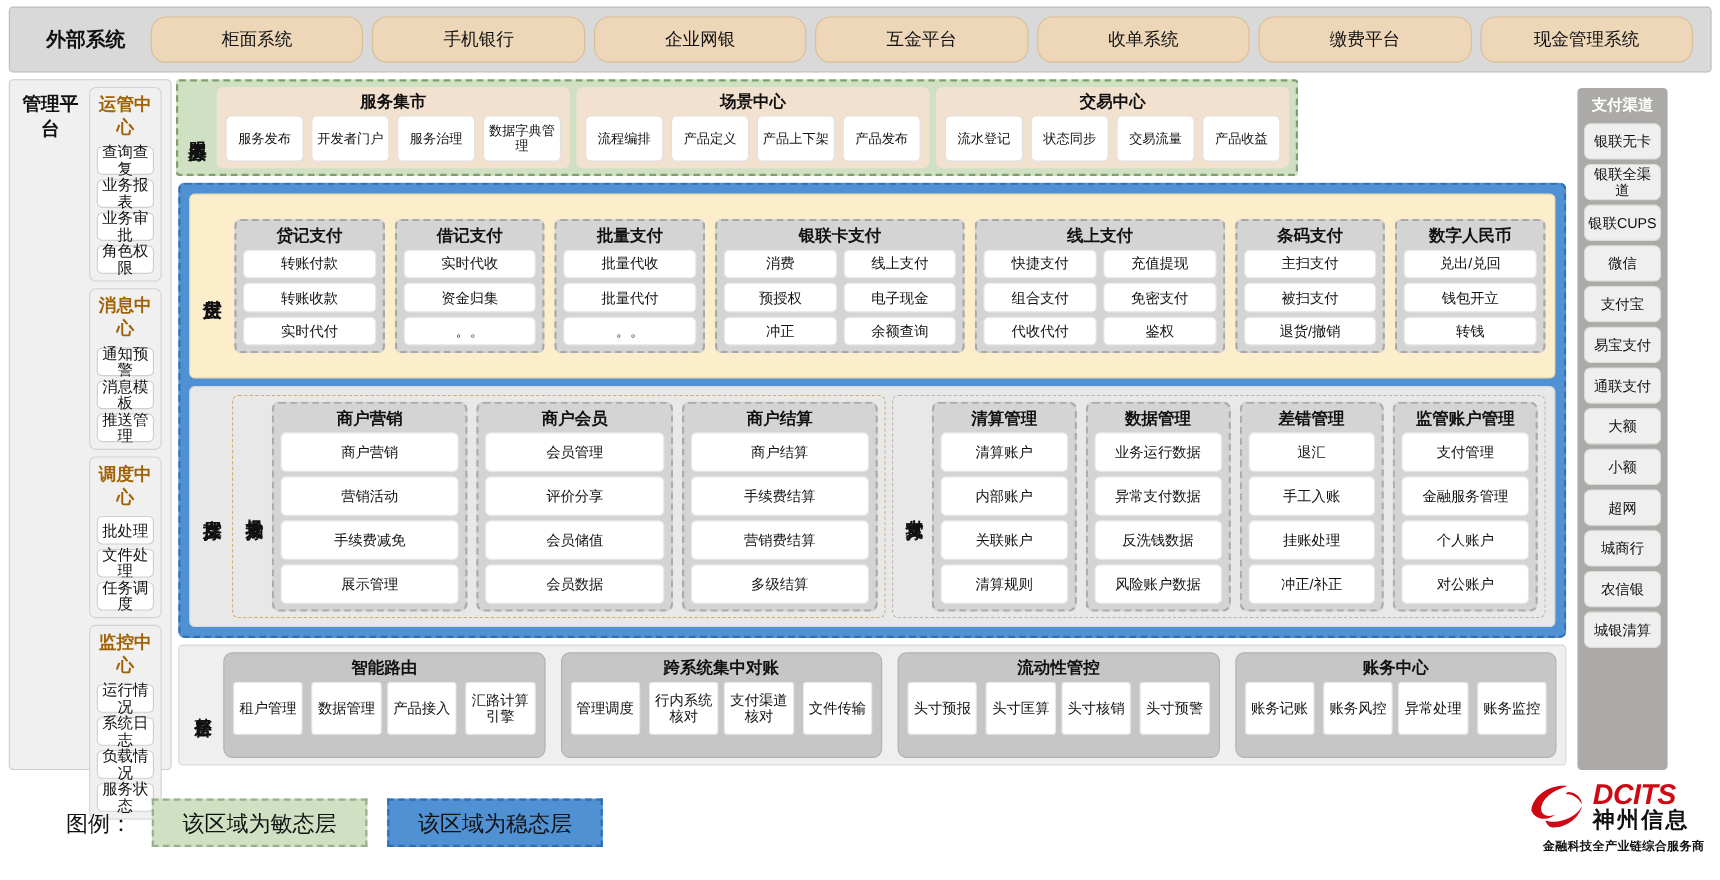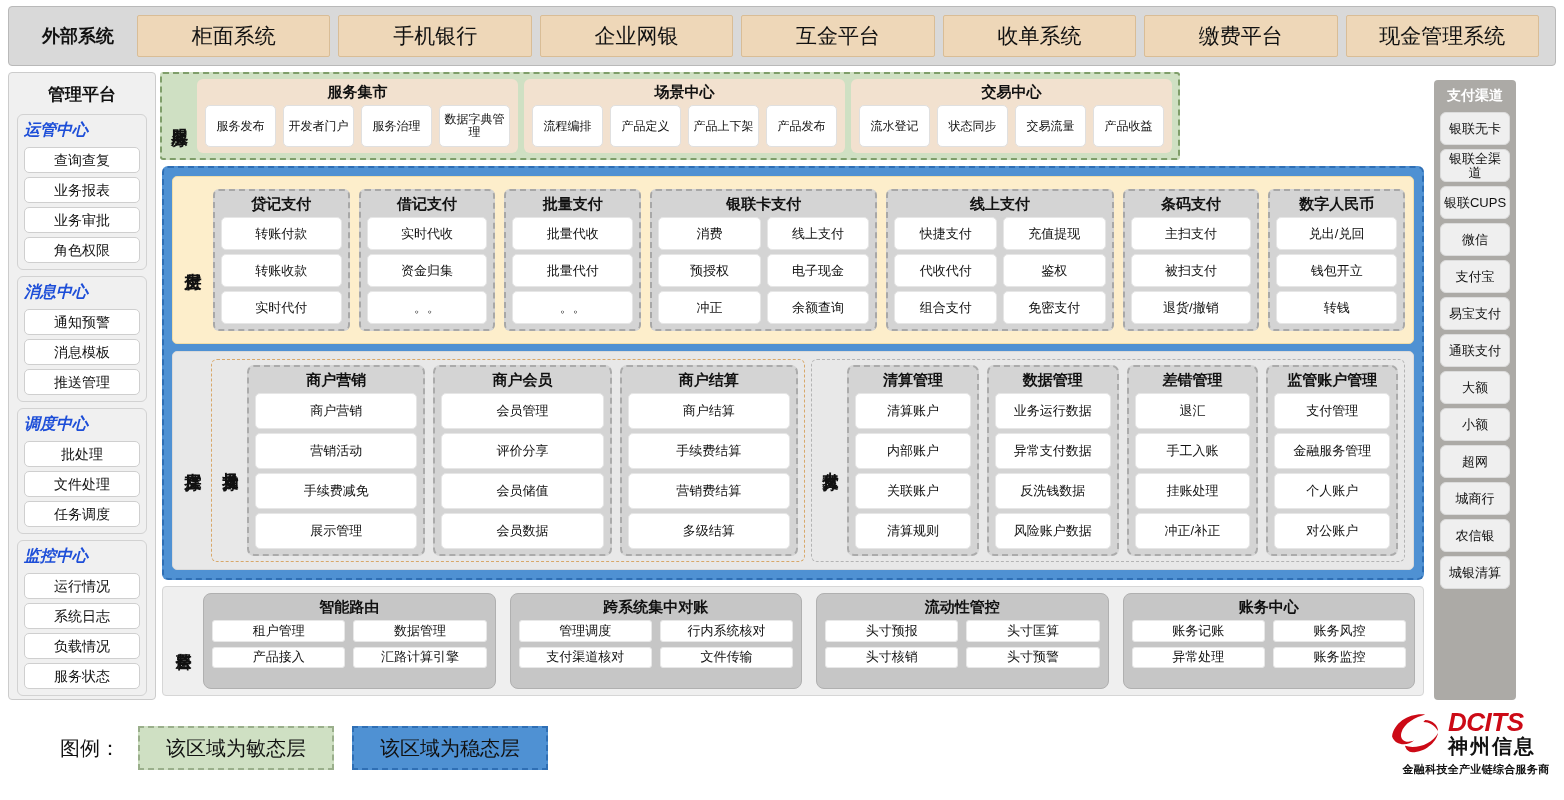--- a/index.html
+++ b/index.html
@@ -26,38 +26,38 @@
     position:absolute; left:8px; top:6px; width:1548px; height:60px;
     background:#d9d9d9; border:1px solid #b9b9b9; border-radius:4px;
     display:flex; align-items:center; padding:0 10px; gap:0;
   }
   .topbar .ttl {
     font-size:18px; font-weight:bold; color:#111; width:118px; text-align:center;
     flex:0 0 118px;
   }
   .topbar .items { display:flex; flex:1; justify-content:space-between; gap:8px; padding-right:6px;}
   .topbar .tchip {
-    background:#eed7b8; border:1px solid #d9bd96; border-radius:2px;
+    background:#eed7b8; border:1px solid #d9bd96; border-radius:14px;
     height:42px; flex:1 1 0; min-width:0;
     display:flex; align-items:center; justify-content:center;
-    font-size:21px; color:#111;
+    font-size:16px; color:#111;
   }
 
   
   .leftbar {
     position:absolute; left:8px; top:72px; width:148px; height:628px;
     background:#f0f0f0; border:1px solid #cccccc; border-radius:4px;
-    padding:6px 8px; display:flex; flex-direction:column; gap:6px;
+    padding:6px 8px; display:flex; flex-direction:row; gap:6px;
   }
   .leftbar > .lb-title { font-size:17px; font-weight:bold; text-align:center; padding:4px 0 2px; color:#111;}
   .lgroup {
     background:#f0f0f0; border:1px solid #d2d2d2; border-radius:6px;
     padding:4px 6px 6px; display:flex; flex-direction:column; gap:4px;
   }
-  .lgroup .gtitle { font-size:16px; font-weight:bold; text-align:left; color:#1d4ed8; padding:1px 0 2px;font-style:italic;}
+  .lgroup .gtitle { font-size:16px; font-weight:bold; text-align:center; color:#a16207; padding:1px 0 2px;}
   .lgroup .chip { height:26px; font-size:14px; }
 
   
   .rightbar {
     position:absolute; left:1434px; top:80px; width:82px; height:620px;
     background:#acaaa6; border-radius:4px;
     padding:5px 6px; display:flex; flex-direction:column; gap:4px;
   }
   .rightbar .rb-title { font-size:14px; font-weight:bold; color:#ffffff; text-align:center; padding:2px 0 3px;}
   .rightbar .chip {
@@ -88,21 +88,21 @@
   
   .bluewrap {
     position:absolute; left:162px; top:166px; width:1262px; height:414px;
     background:#4f91d3; border:2px dashed #2f6fb5; border-radius:6px;
     padding:8px; display:flex; flex-direction:column; gap:7px;
   }
 
   
   .paylayer {
     background:#fdeecb; border:1px solid #f0dda9; border-radius:5px;
-    height:168px; display:flex; align-items:stretch; padding:12px 8px; gap:8px;
+    height:168px; display:flex; align-items:stretch; padding:22px 8px; gap:8px;
   }
   .paylayer .vlabel { width:24px; }
   .pay-cols { display:flex; flex:1; gap:9px; min-width:0; }
   .paygroup {
     background:#d4d4d4; border:2px dashed #a8a8a8; border-radius:6px;
     padding:3px 6px 5px; display:flex; flex-direction:column; min-width:0;
   }
   .paygroup .gt { font-size:15px; font-weight:bold; text-align:center; color:#111; padding:1px 0 3px;}
   .paygroup .gbody { display:flex; flex-direction:column; gap:4px; flex:1; }
   .paygroup .grow { display:flex; gap:6px; flex:1; }
@@ -138,21 +138,21 @@
     display:flex; align-items:stretch; padding:6px 8px; gap:8px;
   }
   .intlayer > .vlabel { width:24px; font-size:16px; }
   .int-cols { display:flex; flex:1; gap:14px; min-width:0; }
   .intgroup {
     background:#c6c6c6; border:1px solid #b0b0b0; border-radius:8px;
     flex:1 1 0; min-width:0; padding:3px 8px 20px;
     display:flex; flex-direction:column;
   }
   .intgroup .gt { font-size:15px; font-weight:bold; text-align:center; color:#111; padding:1px 0 3px;}
-  .intgroup .gbody { display:flex; flex-direction:column; gap:5px; flex:1; }
+  .intgroup .gbody { display:flex; flex-direction:row; gap:5px; flex:1; }
   .intgroup .grow { display:flex; gap:8px; flex:1; }
   .intgroup .chip { flex:1 1 0; font-size:13px; border:1px solid #e8e8e8; border-radius:3px;}
 
   
   .legend { position:absolute; left:60px; top:726px; display:flex; align-items:center; gap:18px; }
   .legend .ltxt { font-size:20px; color:#111; }
   .legend .lbox {
     height:44px; display:flex; align-items:center; justify-content:center;
     font-size:20px; color:#111; padding:0 26px;
   }
@@ -335,26 +335,26 @@
             </div>
           </div>
           <div class="paygroup" style="flex: 1.75 1 0px;">
             <div class="gt">线上支付</div>
             <div class="gbody">
               <div class="grow">
                 <div class="chip">快捷支付</div>
                 <div class="chip">充值提现</div>
               </div>
               <div class="grow">
+                <div class="chip">组合支付</div>
+                <div class="chip">免密支付</div>
+              </div>
+              <div class="grow">
                 <div class="chip">代收代付</div>
                 <div class="chip">鉴权</div>
-              </div>
-              <div class="grow">
-                <div class="chip">组合支付</div>
-                <div class="chip">免密支付</div>
               </div>
             </div>
           </div>
           <div class="paygroup" style="flex: 1 1 0px;">
             <div class="gt">条码支付</div>
             <div class="gbody">
               <div class="grow">
                 <div class="chip">主扫支付</div>
               </div>
               <div class="grow">

